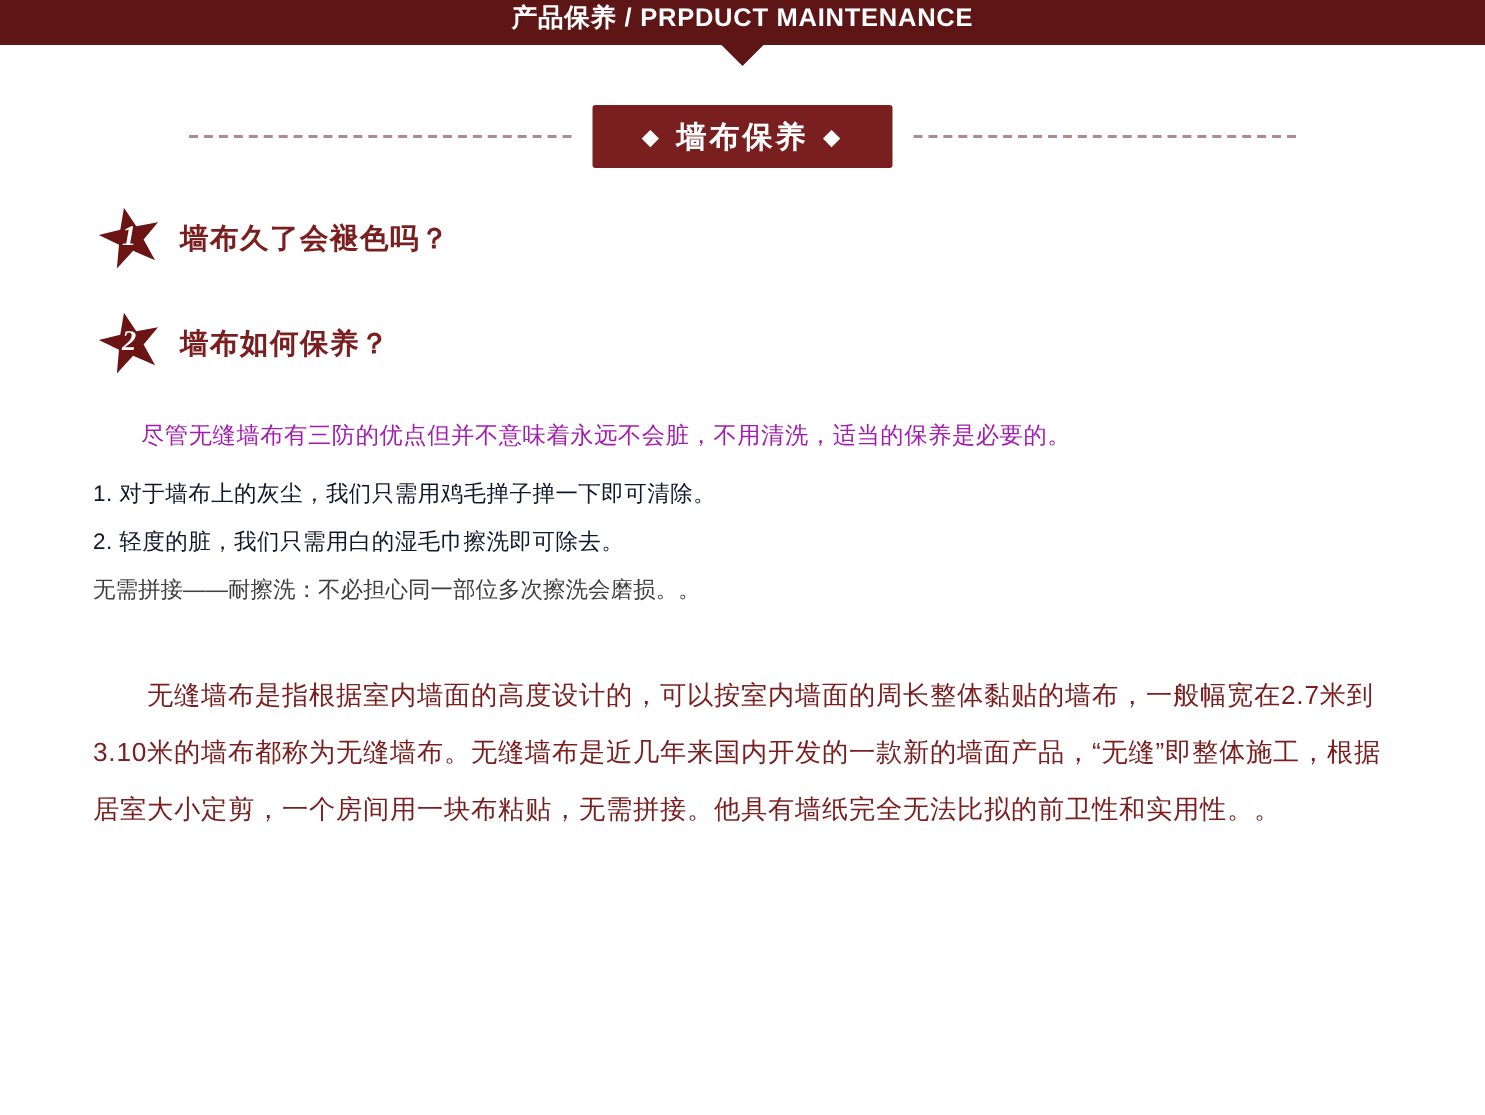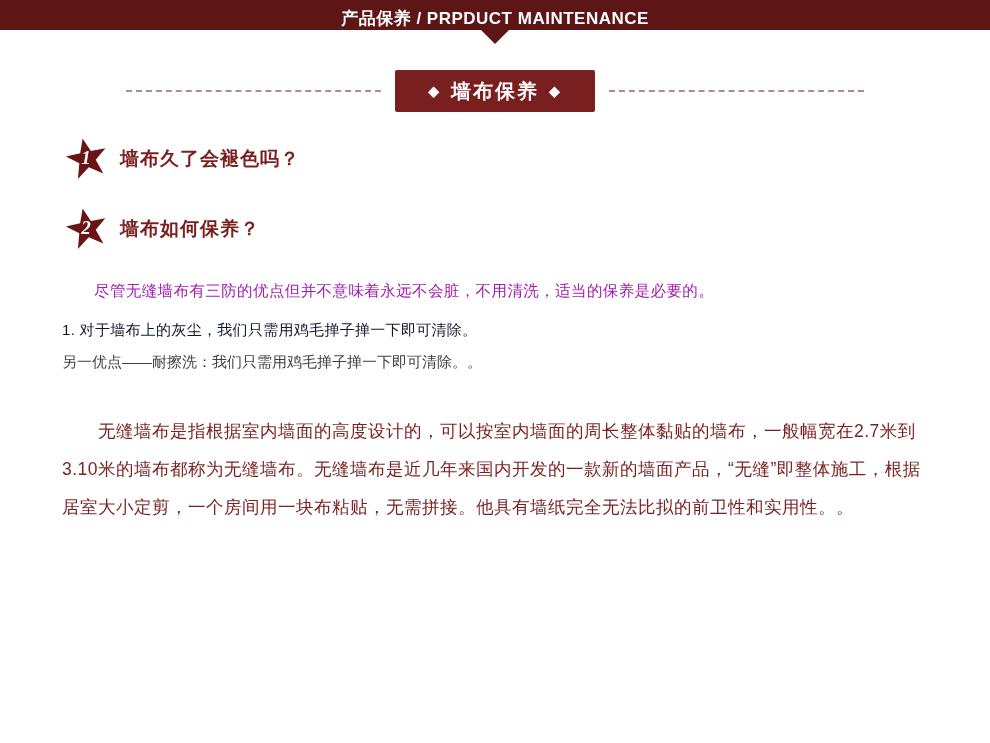--- a/index.html
+++ b/index.html
@@ -15,21 +15,21 @@
     overflow: hidden;
   }
 
   
   .top-banner {
     width: 990px;
     height: 30px;
     background: #5d1515;
     color: #ffffff;
     display: flex;
-    align-items: flex-end;
+    align-items: flex-start;
     justify-content: center;
     font-size: 17px;
     font-weight: bold;
     letter-spacing: 0.5px;
     position: relative;
   }
   .banner-arrow {
     position: absolute;
     left: 50%;
     top: 30px;
@@ -205,18 +205,19 @@
     <span class="star-badge">
       <span class="star-shape"></span>
       <span class="star-num">2</span>
     </span>
     <span class="heading-text">墙布如何保养？</span>
   </div>
   <div class="para para-dark para-indent" style="margin-top:22px;">尽管无缝墙布有三防的优点但并不意味着永远不会脏，不用清洗，适当的保养是必要的。</div>
 
   <ul class="list">
     <li>1. 对于墙布上的灰尘，我们只需用鸡毛掸子掸一下即可清除。</li>
+    <li>2. 轻度的脏，我们只需用白的湿毛巾擦洗即可除去。</li>
   </ul>
-  <div class="sub-note">另一优点——耐擦洗：我们只需用鸡毛掸子掸一下即可清除。。</div>
+  <div class="sub-note">无需拼接——耐擦洗：不必担心同一部位多次擦洗会磨损。。</div>
 
   <div class="final-block">无缝墙布是指根据室内墙面的高度设计的，可以按室内墙面的周长整体黏贴的墙布，一般幅宽在2.7米到3.10米的墙布都称为无缝墙布。无缝墙布是近几年来国内开发的一款新的墙面产品，“无缝”即整体施工，根据居室大小定剪，一个房间用一块布粘贴，无需拼接。他具有墙纸完全无法比拟的前卫性和实用性。。</div>
 
 </div>
 
 </body></html>

